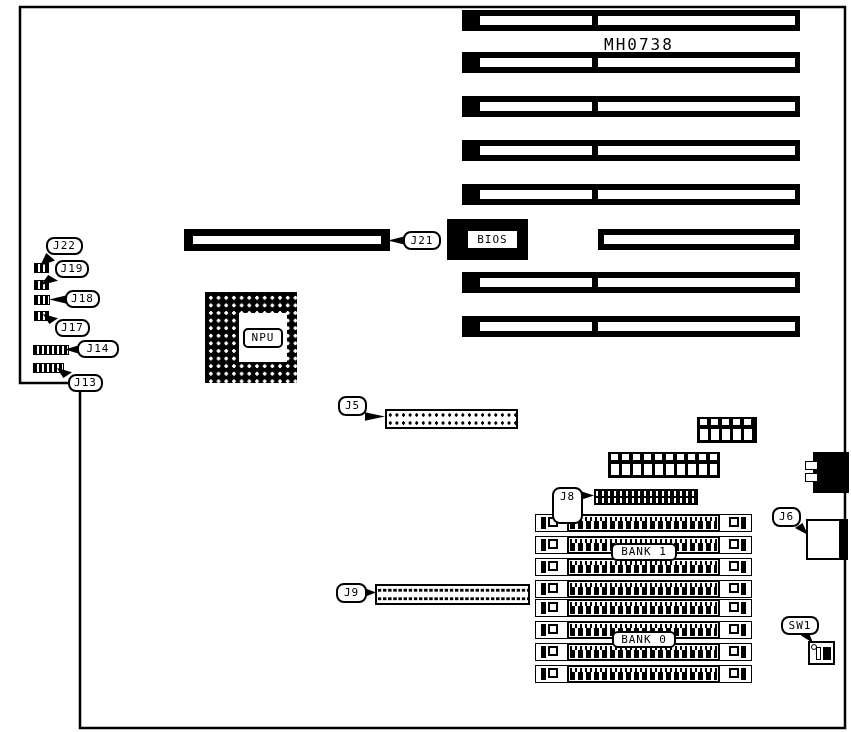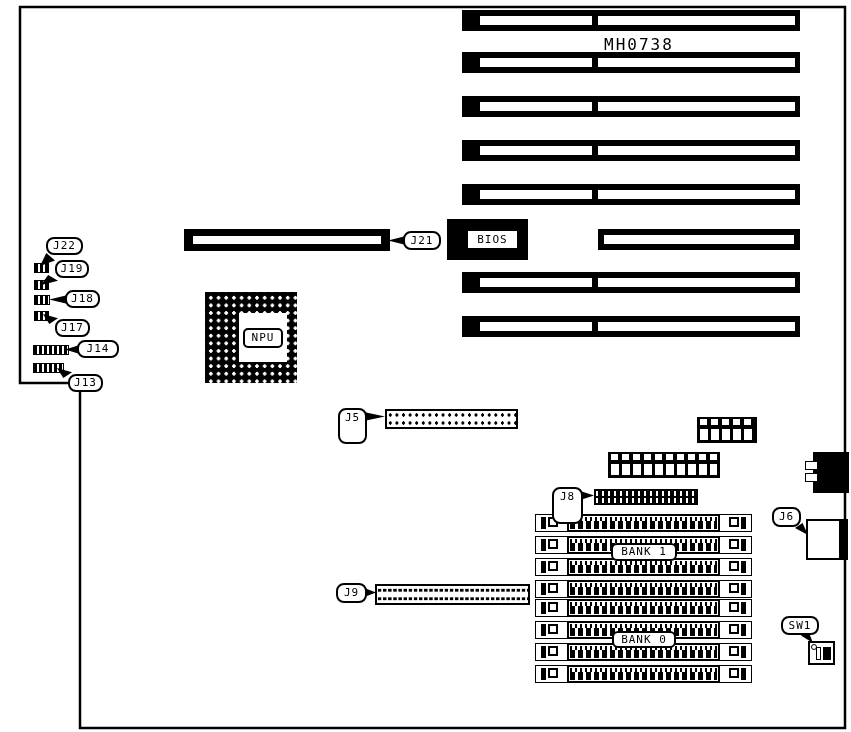--- a/index.html
+++ b/index.html
@@ -292,21 +292,21 @@
 
   <div class="callout" style="left:77px;top:340px;width:42px;height:18px;line-height:14px">J14</div>
   <div class="tail t-l" style="left:65px;top:345px;width:14px;height:9px"></div>
 
   <div class="callout" style="left:68px;top:374px;width:35px;height:18px;line-height:14px">J13</div>
   <div class="tail t-ul" style="left:57px;top:368px;width:15px;height:10px"></div>
 
   <div class="callout" style="left:403px;top:231px;width:38px;height:19px;line-height:15px">J21</div>
   <div class="tail t-l" style="left:388px;top:236px;width:17px;height:9px"></div>
 
-  <div class="callout" style="left:338px;top:408px;width:29px;height:36px;line-height:16px">J5</div>
+  <div class="callout" style="left:338px;top:396px;width:29px;height:20px;line-height:16px">J5</div>
   <div class="tail t-r" style="left:365px;top:412px;width:20px;height:9px"></div>
 
   <div class="callout" style="left:552px;top:487px;width:31px;height:37px;line-height:15px">J8</div>
   <div class="tail t-r" style="left:581px;top:491px;width:13px;height:9px"></div>
 
   <div class="callout" style="left:336px;top:583px;width:31px;height:20px;line-height:16px">J9</div>
   <div class="tail t-r" style="left:365px;top:588px;width:11px;height:9px"></div>
 
   <div class="callout" style="left:772px;top:507px;width:29px;height:20px;line-height:16px">J6</div>
   <div class="tail t-dr" style="left:795px;top:523px;width:13px;height:12px"></div>

